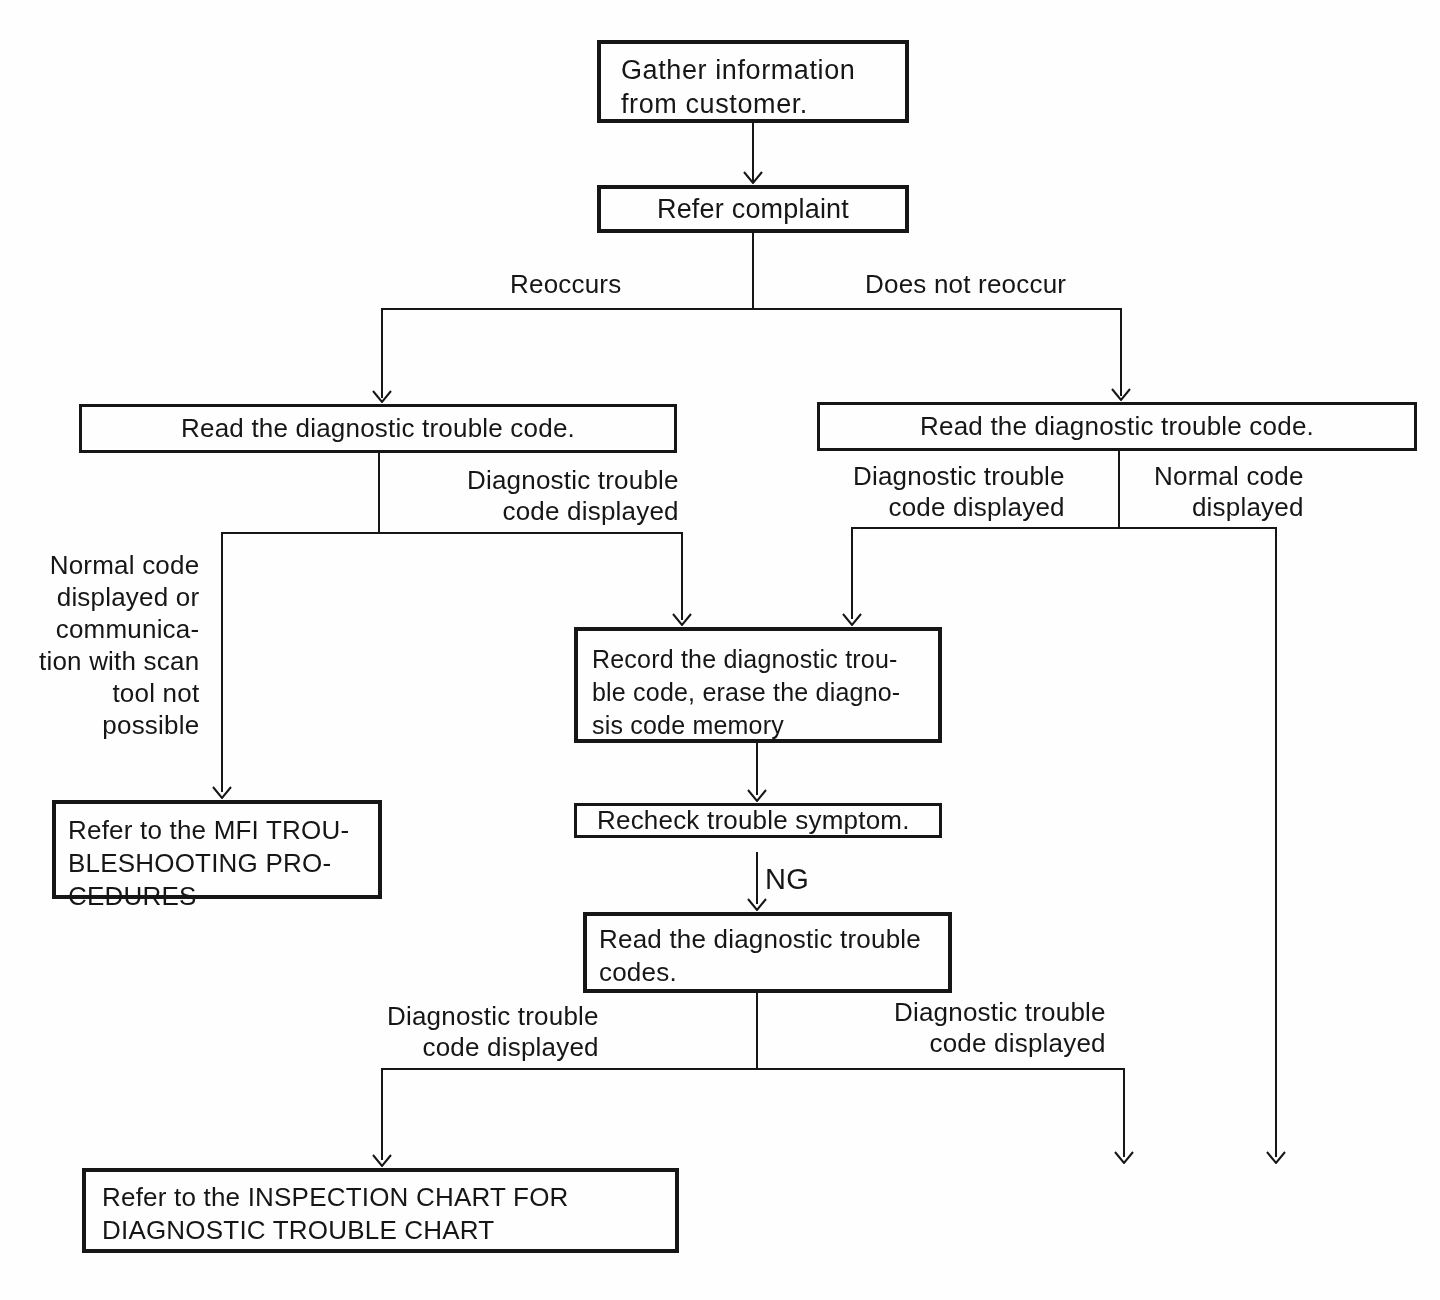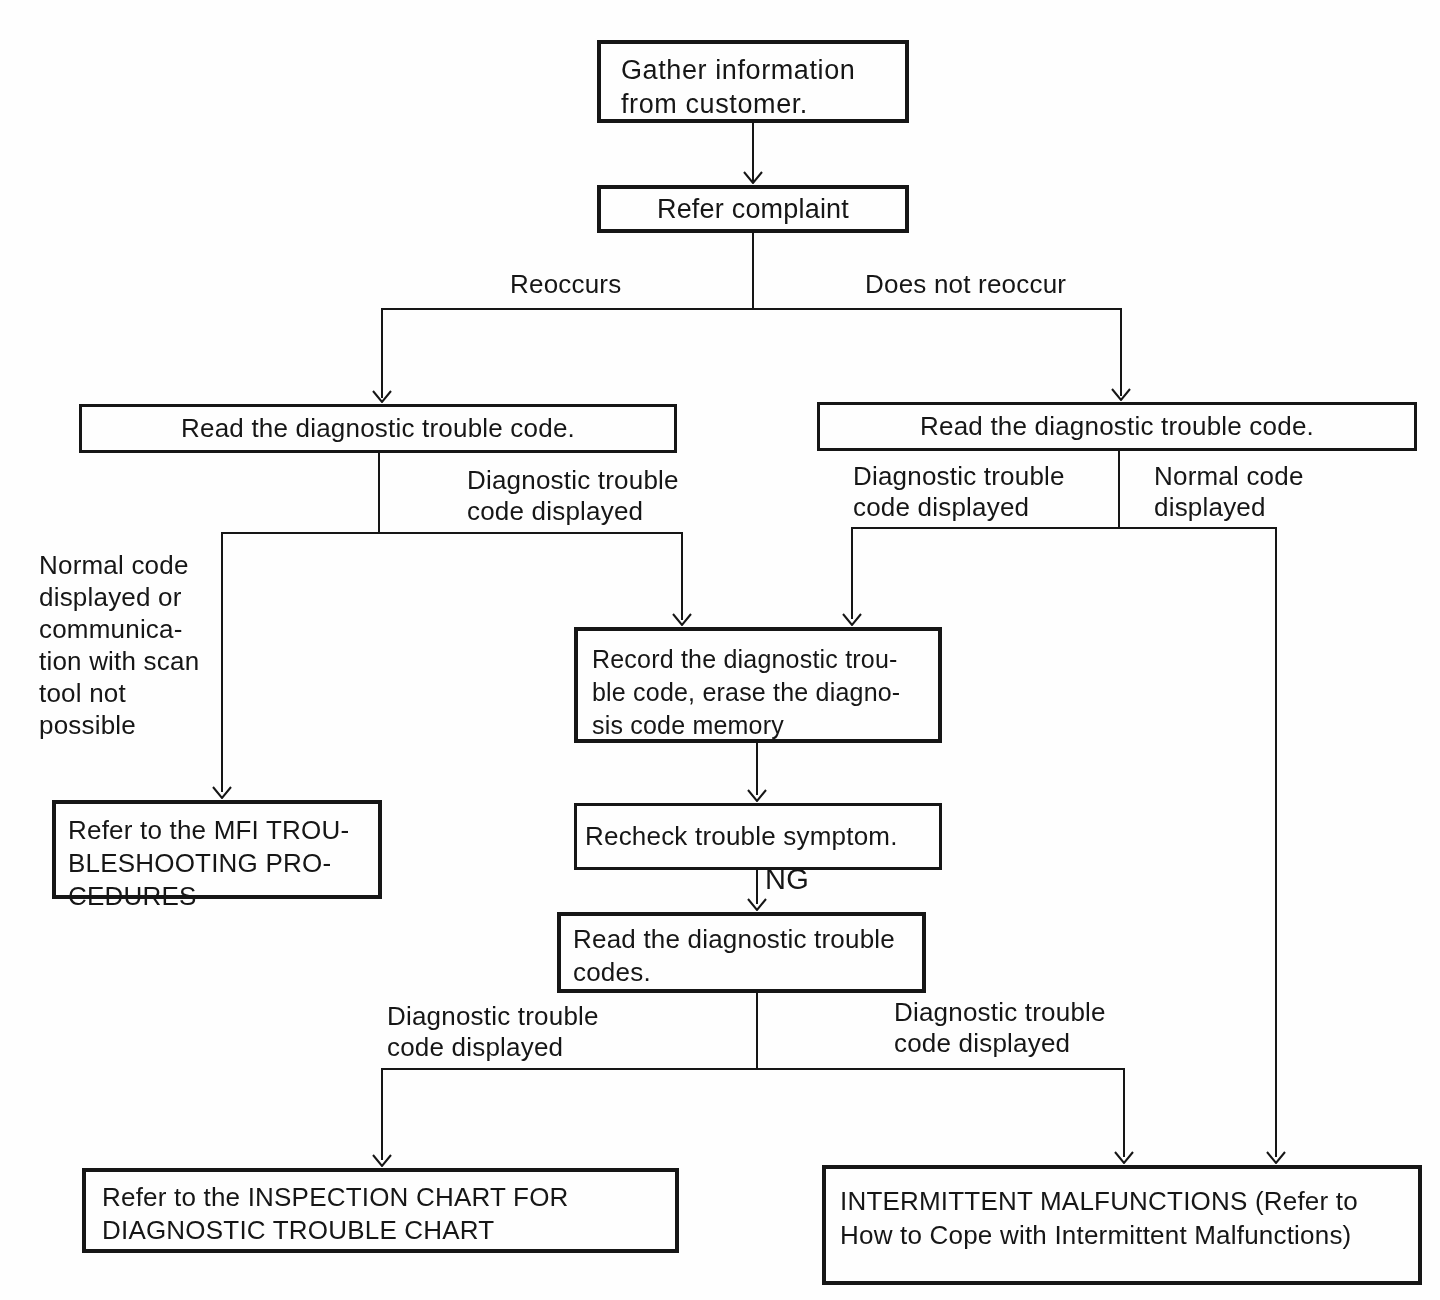--- a/index.html
+++ b/index.html
@@ -30,20 +30,21 @@
   .center{display:flex;align-items:center;justify-content:center;text-align:center;}
   .vline,.hline{position:absolute;background:var(--ink);}
   .vline{width:2px;}
   .hline{height:2px;}
   .lbl{
     position:absolute;
     font-size:26px;
     line-height:31px;
     white-space:pre-line;
     letter-spacing:0.2px;
+    text-align:right;
   }
   .ah{position:absolute;width:22px;height:13px;}
   .ah svg{display:block;width:22px;height:13px;}
 </style>
 </head>
 <body>
 
 <div id="canvas">
 
   <div class="vline" style="left:735px;top:123px;height:58px"></div>
@@ -136,30 +137,28 @@
   <div class="box bw3 center" style="left:800px;top:402px;width:600px;height:49px">Read the diagnostic trouble code.</div>
 
   <div class="box" style="left:35px;top:800px;width:330px;height:99px;padding:10px 0 0 12px">Refer to the MFI TROU-
 BLESHOOTING PRO-
 CEDURES</div>
 
   <div class="box" style="left:557px;top:627px;width:368px;height:116px;padding:12px 0 0 14px;font-size:25px">Record the diagnostic trou-
 ble code, erase the diagno-
 sis code memory</div>
 
-  <div class="box bw3" style="left:557px;top:803px;width:368px;height:67px;padding-left:8px;display:flex;align-items:center">Recheck trouble symptom.</div>
+  <div class="box bw3" style="left:557px;top:803px;width:368px;height:35px;padding-left:20px;display:flex;align-items:center">Recheck trouble symptom.</div>
 
-  <div class="box" style="left:540px;top:912px;width:369px;height:81px;padding:7px 0 12px 12px">Read the diagnostic trouble
+  <div class="box" style="left:566px;top:912px;width:369px;height:81px;padding:7px 0 12px 12px">Read the diagnostic trouble
 codes.</div>
 
   <div class="box" style="left:65px;top:1168px;width:597px;height:85px;padding:9px 0 0 16px">Refer to the INSPECTION CHART FOR
 DIAGNOSTIC TROUBLE CHART</div>
 
-  <div class="box" style="left:805px;top:1165px;width:600px;height:120px;padding:15px 0 0 14px;line-height:34px">INTERMITTENT MALFUNCTIONS (Refer to
-How to Cope with Intermittent Malfunctions)</div>
 
   <div class="lbl" style="left:493px;top:269px">Reoccurs</div>
 
   <div class="lbl" style="left:848px;top:269px">Does not reoccur</div>
 
   <div class="lbl" style="left:450px;top:465px">Diagnostic trouble
 code displayed</div>
 
   <div class="lbl" style="left:22px;top:549px;line-height:32px">Normal code
 displayed or

